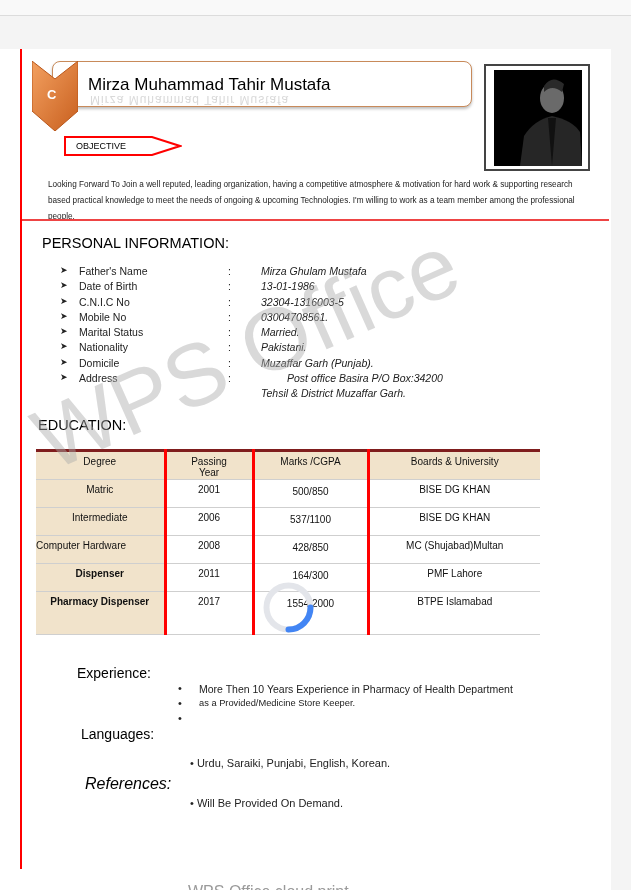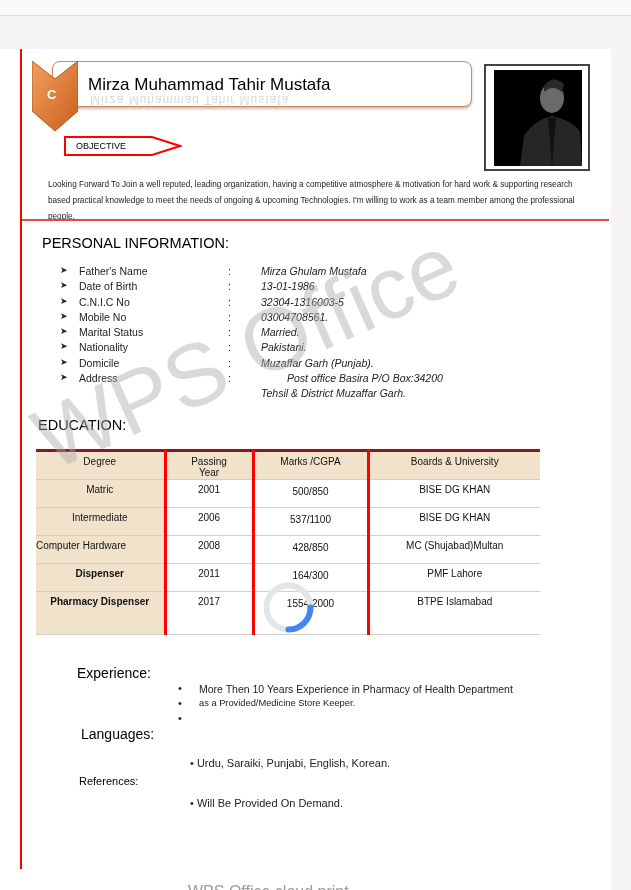--- a/index.html
+++ b/index.html
@@ -210,17 +210,17 @@
   <div class="section-h" style="left:77px; top:616px; font-size:14px;">Experience:</div>
   <ul class="bullets" style="top:634px;">
     <li style="font-size:10.5px">More Then 10 Years Experience in Pharmacy of Health Department</li>
     <li style="font-size:9.3px">as a Provided/Medicine Store Keeper.</li>
     <li></li>
   </ul>
 
   <div class="section-h" style="left:81px; top:677px; font-size:14px;">Languages:</div>
   <div class="small-list" style="top:708px;">• Urdu, Saraiki, Punjabi, English, Korean.</div>
 
-  <div class="section-h" style="left:79px; top:726px; font-size:11px;">References:</div>
+  <div class="section-h" style="left:85px; top:726px; font-size:16px;font-style:italic;">References:</div>
   <div class="small-list" style="top:748px;">• Will Be Provided On Demand.</div>
 </div>
 
 <div class="bottom-wm">WPS Office cloud print</div>
 
 </body></html>

